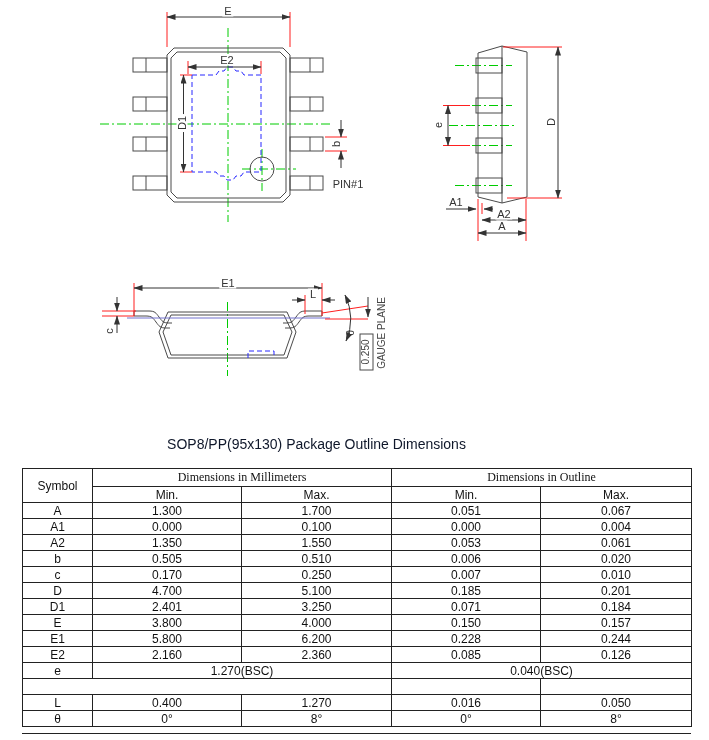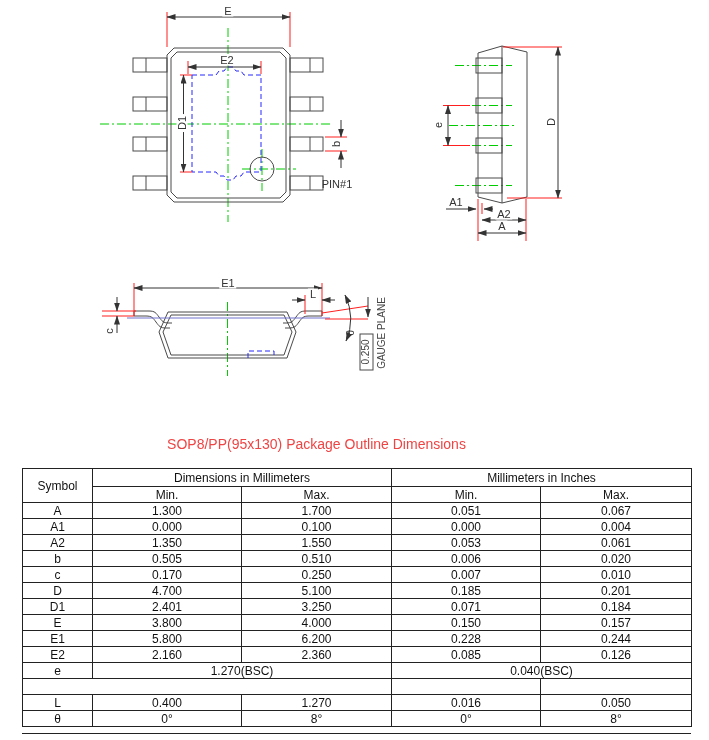--- a/index.html
+++ b/index.html
@@ -5,26 +5,26 @@
   html,body{margin:0;padding:0;background:#fff;}
   .page{position:relative;width:709px;height:740px;background:#fff;
         font-family:"Liberation Sans","DejaVu Sans",sans-serif;color:#1a1a1a;overflow:hidden;}
   .drawing-svg{position:absolute;left:0;top:0;}
   .dim-label{position:absolute;font-size:11px;color:#333;line-height:1;
              transform:translate(-50%,-50%);white-space:nowrap;}
   .dim-label.bg{background:#fff;padding:0 2px;}
   .dim-label.rot{transform:translate(-50%,-50%) rotate(-90deg);}
   .dim-label.small{font-size:10px;color:#444;}
   .doc-title{position:absolute;left:0;top:436px;width:633px;text-align:center;
-             font-size:14px;color:#ef4444;}
+             font-size:14px;color:#0f172a;}
   table.dim-table{position:absolute;left:22px;top:468px;width:669px;
                   border-collapse:collapse;table-layout:fixed;font-size:12px;color:#111;}
   table.dim-table th,table.dim-table td{border:1px solid #222;text-align:center;
                   vertical-align:middle;padding:0;height:15px;font-weight:normal;overflow:hidden;}
-  table.dim-table th.grp{height:17px;}
+  table.dim-table th.grp{height:17px;font-family:Liberation Serif, serif;}
   .bottom-rule{position:absolute;left:22px;top:733px;width:669px;height:0;
                border-top:1px solid #222;}
 </style>
 </head>
 <body>
 
 <div class="page">
 
   <svg class="drawing-svg" width="709" height="400" viewBox="0 0 709 400">
     <defs>
@@ -191,21 +191,21 @@
 
       <line x1="368" y1="297" x2="368" y2="317" stroke="#333" marker-end="url(#ae)"></line>
       <rect x="360" y="334" width="13" height="36" stroke="#4a4a4a"></rect>
     </g>
   </svg>
 
   <span class="dim-label bg" style="left:228px;top:11px;">E</span>
   <span class="dim-label bg" style="left:227px;top:60px;">E2</span>
   <span class="dim-label bg rot" style="left:182px;top:123px;">D1</span>
   <span class="dim-label rot" style="left:336px;top:144px;">b</span>
-  <span class="dim-label" style="left:337px;top:184px;">PIN#1</span>
+  <span class="dim-label" style="left:348px;top:184px;">PIN#1</span>
 
   <span class="dim-label rot" style="left:438px;top:125px;">e</span>
   <span class="dim-label bg rot" style="left:551px;top:122px;">D</span>
   <span class="dim-label" style="left:456px;top:202px;">A1</span>
   <span class="dim-label bg" style="left:504px;top:214px;">A2</span>
   <span class="dim-label bg" style="left:502px;top:226px;">A</span>
 
   <span class="dim-label bg" style="left:228px;top:283px;">E1</span>
   <span class="dim-label bg" style="left:313px;top:294px;">L</span>
   <span class="dim-label rot" style="left:109px;top:331px;">c</span>
@@ -220,21 +220,21 @@
       <col style="width:70px">
         <col style="width:149px">
         <col style="width:150px">
       <col style="width:149px">
         <col style="width:151px">
     </colgroup>
     <thead>
       <tr>
         <th rowspan="2">Symbol</th>
         <th colspan="2" class="grp">Dimensions in Millimeters</th>
-        <th colspan="2" class="grp">Millimeters in Inches</th>
+        <th colspan="2" class="grp">Dimensions in Outline</th>
       </tr>
       <tr>
         <th>Min.</th>
         <th>Max.</th>
         <th>Min.</th>
         <th>Max.</th>
       </tr>
     </thead>
     <tbody id="dim-rows">
         <tr>

